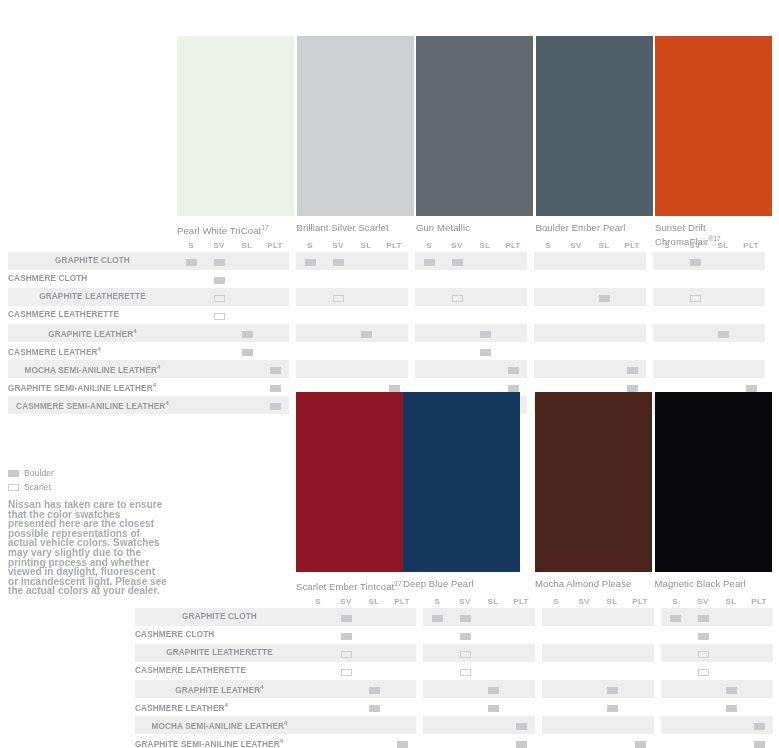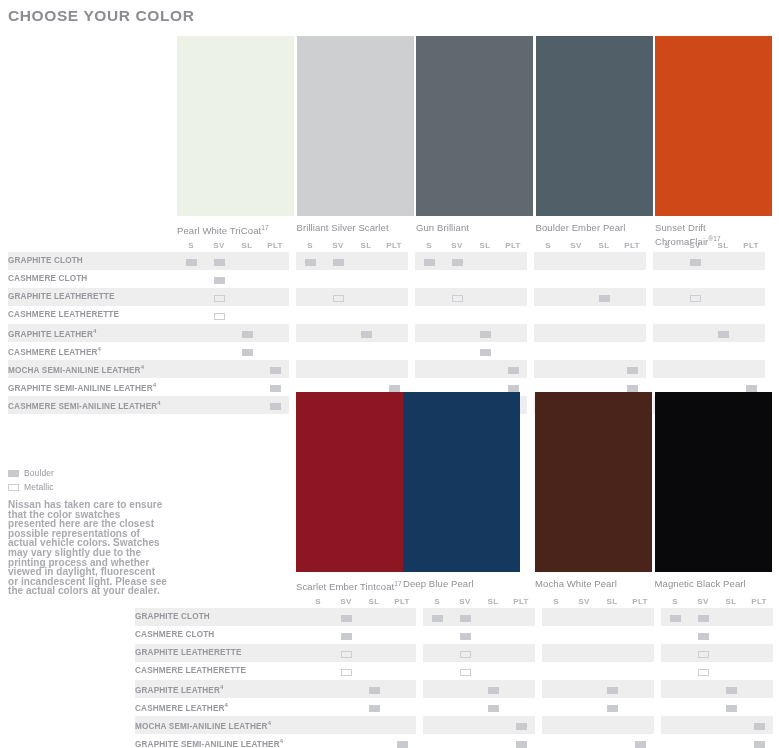--- a/index.html
+++ b/index.html
@@ -47,21 +47,21 @@
   .rowlabel {
     font-size: 8.2px; font-weight: 700; letter-spacing: .15px;
     color: #97989e; white-space: nowrap;
     padding-left: 6px; height: 14.3px; line-height: 14.3px;
     text-align: left;
   }
   .rowlabel sup { font-size: 6px; vertical-align: super; }
 
   .cell { height: 14.3px; text-align: center; vertical-align: middle; }
   .cell.shaded { background: #eeeeee; }
-  .rowlabel.shaded { background: #eeeeee; }
+  .rowlabel.shaded { background: #eeeeee; text-align: center; }
   .gap { width: 7px; background: #ffffff !important; }
 
   .mark-std {
     display: inline-block; width: 11px; height: 7px;
     background: #c9cacd;
   }
   .mark-opt {
     display: inline-block; width: 11px; height: 7px;
     background: transparent; border: 1px solid #cdced1;
   }
@@ -85,34 +85,33 @@
     margin-top: 8px;
     font-size: 10px; line-height: 9.6px; font-weight: 700;
     color: #a9aab0; letter-spacing: .05px;
   }
 </style>
 </head>
 <body>
 
 <div class="page">
 
-  <div class="page-title">CHOOSE YOUR COLOR</div>
 
   <div class="swatch-row" id="swatches-top" style="left:177px; top:36px;">
       <div class="swatch-cell" style="left: 0px;">
         <div class="swatch" style="background: rgb(236, 242, 230);"></div>
         <div class="swatch-name">Pearl White TriCoat<sup>17</sup></div>
       </div>
       <div class="swatch-cell" style="left: 119.5px;">
         <div class="swatch" style="background: rgb(205, 207, 208);"></div>
         <div class="swatch-name">Brilliant Silver Scarlet</div>
       </div>
       <div class="swatch-cell" style="left: 239px;">
         <div class="swatch" style="background: rgb(97, 105, 112);"></div>
-        <div class="swatch-name">Gun Brilliant</div>
+        <div class="swatch-name">Gun Metallic</div>
       </div>
       <div class="swatch-cell" style="left: 358.5px;">
         <div class="swatch" style="background: rgb(80, 95, 104);"></div>
         <div class="swatch-name">Boulder Ember Pearl</div>
       </div>
       <div class="swatch-cell" style="left: 478px;">
         <div class="swatch" style="background: rgb(206, 73, 23);"></div>
         <div class="swatch-name">Sunset Drift ChromaFlair<sup>®17</sup></div>
       </div>
     </div>
@@ -423,37 +422,37 @@
       </table>
     </div>
 
   <div class="legend">
     <div class="legend-item">
       <span class="legend-key-std"></span>
       <span class="lbl">Boulder</span>
     </div>
     <div class="legend-item">
       <span class="legend-key-opt"></span>
-      <span class="lbl">Metallic</span>
+      <span class="lbl">Scarlet</span>
     </div>
     <div class="disclaimer">Nissan has taken care to ensure that the color swatches presented here are the closest possible representations of actual vehicle colors. Swatches may vary slightly due to the printing process and whether viewed in daylight, fluorescent or incandescent light. Please see the actual colors at your dealer.</div>
   </div>
 
   <div class="swatch-row" id="swatches-bottom" style="left:296px; top:392px;">
       <div class="swatch-cell" style="left: 0px;">
         <div class="swatch" style="background: rgb(140, 22, 34);"></div>
         <div class="swatch-name">Scarlet Ember Tintcoat<sup>17</sup></div>
       </div>
       <div class="swatch-cell" style="left: 107px;">
         <div class="swatch" style="background: rgb(21, 56, 94);"></div>
         <div class="swatch-name">Deep Blue Pearl</div>
       </div>
       <div class="swatch-cell" style="left: 239px;">
         <div class="swatch" style="background: rgb(74, 35, 27);"></div>
-        <div class="swatch-name">Mocha White Pearl</div>
+        <div class="swatch-name">Mocha Almond Please</div>
       </div>
       <div class="swatch-cell" style="left: 358.5px;">
         <div class="swatch" style="background: rgb(9, 9, 11);"></div>
         <div class="swatch-name">Magnetic Black Pearl</div>
       </div>
     </div>
 
   <div class="matrix" id="matrix-bottom" style="left:135px; top:594px;">
       <table class="grid">
         <colgroup>

